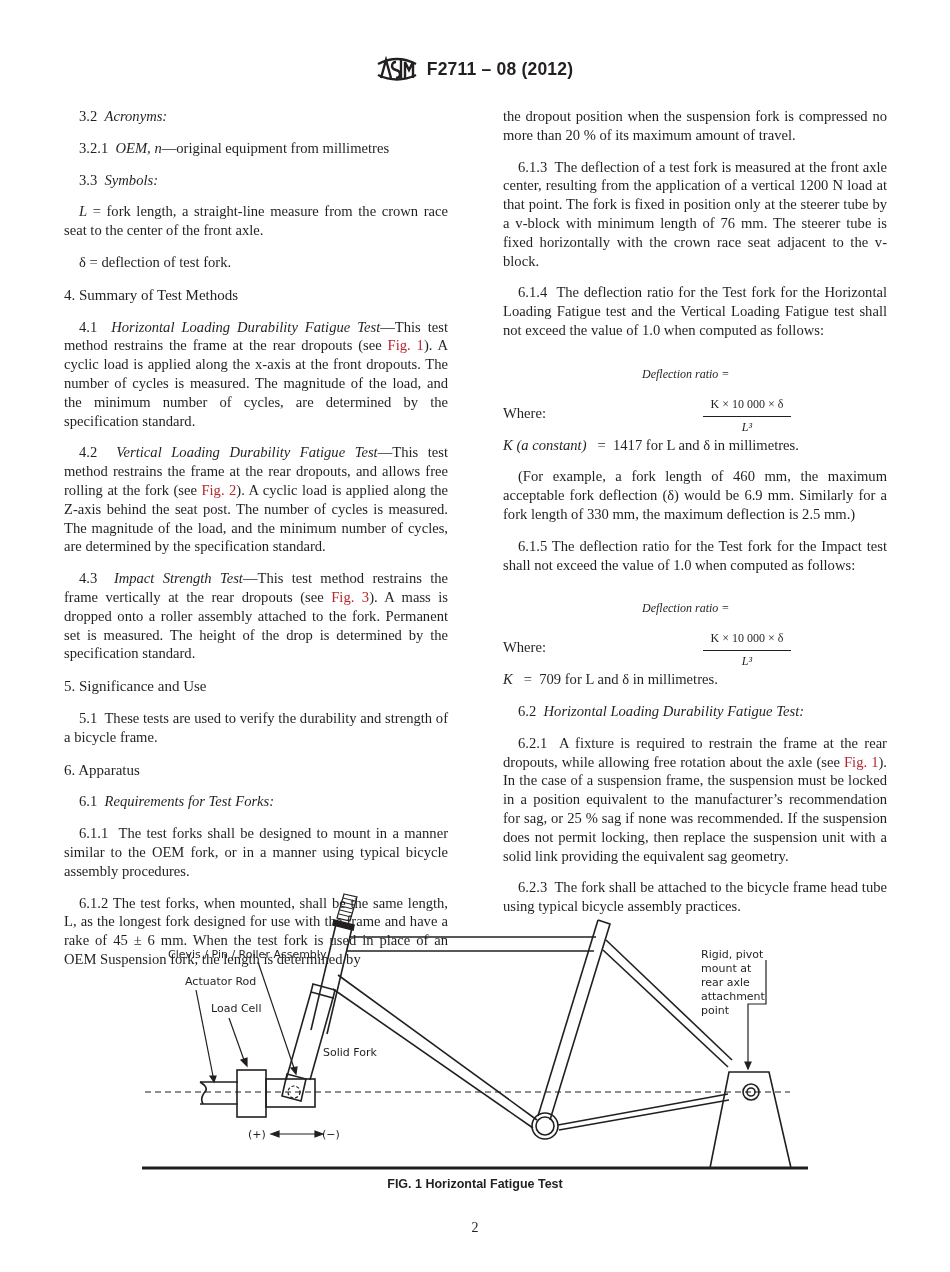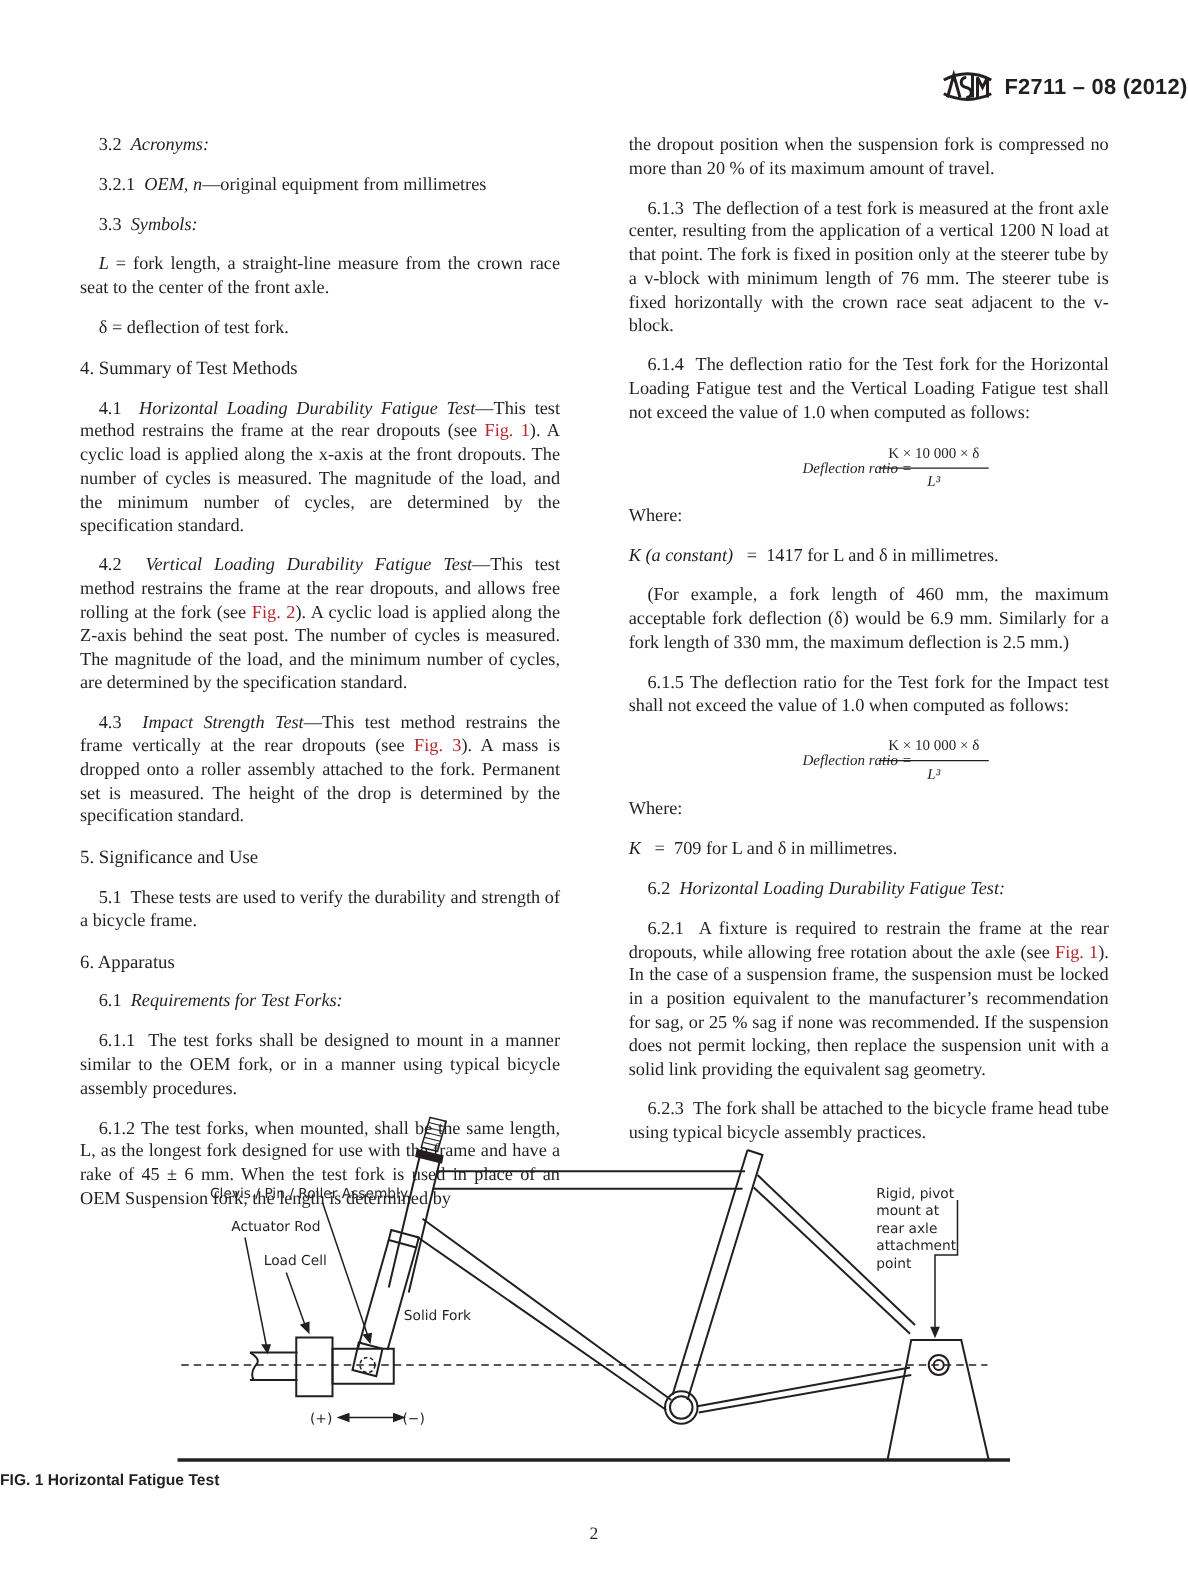--- a/index.html
+++ b/index.html
@@ -1,35 +1,35 @@
 <!DOCTYPE html>
 <html><head>
 <meta charset="utf-8">
 <style>
   html, body { margin:0; padding:0; background:#ffffff; }
   body { width:950px; height:1272px; position:relative; overflow:hidden; font-family:"Liberation Serif", serif; color:#231f20; }
-  .header { position:absolute; top:56px; left:0; width:950px; text-align:right; height:28px; }
+  .header { position:absolute; top:56px; left:0; width:950px; text-align:center; height:28px; }
   .header .logo { display:inline-block; vertical-align:middle; width:40px; height:26px; margin-right:6px; }
   .header .title { display:inline-block; vertical-align:middle; font-family:"Liberation Sans", sans-serif; font-weight:bold; font-size:17.5px; letter-spacing:0.2px; }
   .col { position:absolute; top:94px; width:410px; font-size:14.6px; line-height:18.8px; text-align:justify; }
   .col.left { left:51px; }
   .col.right { left:490px; }
   .col p { margin:13px; }
   .ind { text-indent:15px; }
   .gap { margin-top:4px !important; }
   .h { font-weight:normal; font-size:15px; margin-top:14px !important; margin-bottom:6px !important; }
   .link { color:#b5262c; }
   .eq { text-align:center; font-style:italic; font-size:12px; margin:10px 0 12px 0 !important; position:relative; height:38px; }
   .eq .lhs { position:absolute; left:106px; top:12px;margin-left:46px; }
   .eq .frac { position:absolute; left:213px; top:0; width:88px; text-align:center; }
-  .eq .num { border-bottom:1px solid #231f20; padding-bottom:2px; font-style:normal; }
+  .eq .num { border-bottom:1px solid #231f20; padding-bottom:2px; font-style:normal;margin-top:42px; }
   .eq .den { padding-top:1px; }
   .where { margin-top:6px !important; }
   .figure { position:absolute; left:0; top:880px; width:950px; height:300px; }
-  .caption { position:absolute; top:1177px; left:0; width:950px; text-align:left; font-family:"Liberation Sans", sans-serif; font-weight:bold; font-size:12.5px; }
+  .caption { position:absolute; top:1177px; left:0; width:950px; text-align:center; font-family:"Liberation Sans", sans-serif; font-weight:bold; font-size:12.5px; }
   .pagenum { position:absolute; top:1220px; left:0; width:950px; text-align:center; font-size:14px; }
   .fig-label { font-family:"DejaVu Sans", sans-serif; font-size:11px; fill:#231f20; }
 </style>
 </head>
 <body>
 
 <div class="header">
   <span class="logo">
     <svg width="40" height="26" viewBox="0 0 40 26">
       <g fill="none" stroke="#231f20" stroke-width="2.4">

